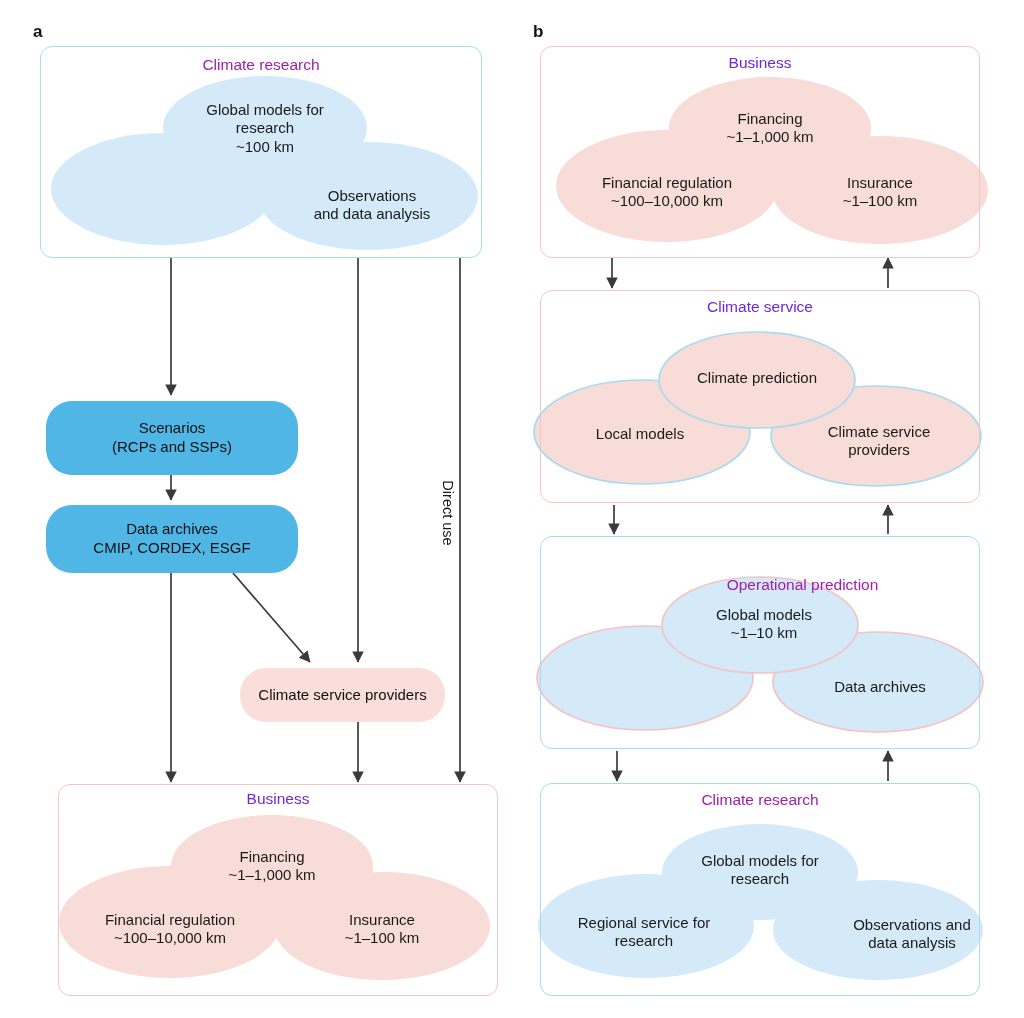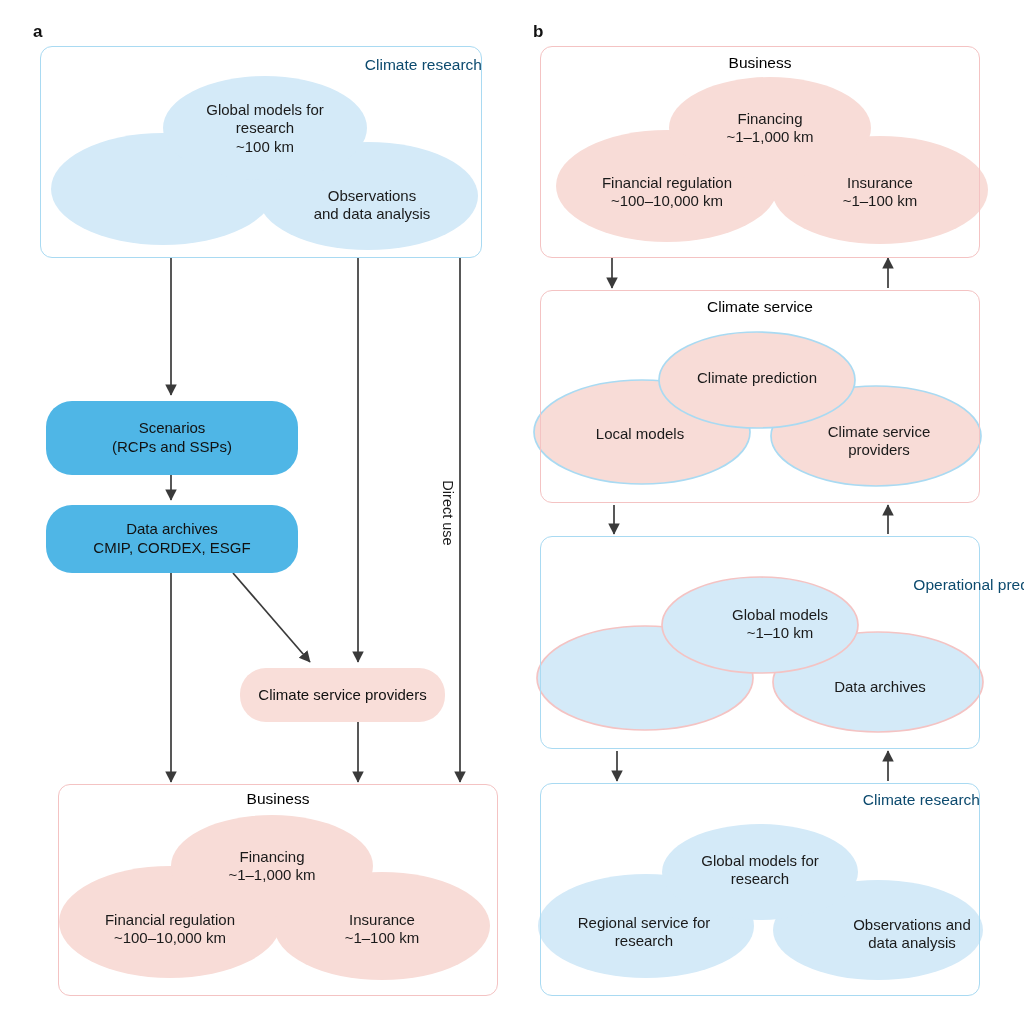--- a/index.html
+++ b/index.html
@@ -15,22 +15,22 @@
     letter-spacing:0;
   }
   
   .gbox{position:absolute;border-radius:12px;background:transparent;box-sizing:border-box;}
   .gbox.blue{border:1.6px solid #a9daf2;}
   .gbox.pink{border:1.6px solid #f4c3c3;}
   .gbox-title{
     position:absolute;left:0;right:0;top:10px;text-align:center;
     font-size:15.5px;line-height:1.15;pointer-events:none;
   }
-  .gbox-title.blue{color:#0c4a6e;text-align:right;}
-  .gbox-title.pink{color:#000000;}
+  .gbox-title.blue{color:#a21caf;}
+  .gbox-title.pink{color:#6d28d9;}
   
   .ell-label{
     position:absolute;text-align:center;font-size:15px;line-height:1.22;
     color:#1a1a1a;white-space:pre-line;pointer-events:none;
     transform:translate(-50%,-50%);
   }
   
   .pill{
     position:absolute;border-radius:26px;display:flex;align-items:center;
     justify-content:center;text-align:center;font-size:15px;line-height:1.25;
@@ -153,21 +153,21 @@
 
   <div class="gbox pink" style="left:540px;top:290px;width:440px;height:213px;"></div>
   <div class="gbox-title pink" style="left:540px;width:440px;top:298px;">Climate service</div>
   <div class="ell-label" style="left:757px;top:378px;width:210px;">Climate prediction</div>
   <div class="ell-label" style="left:640px;top:434px;width:190px;">Local models</div>
   <div class="ell-label" style="left:879px;top:441px;width:180px;">Climate service
 providers</div>
 
   <div class="gbox blue" style="left:540px;top:536px;width:440px;height:213px;"></div>
   <div class="gbox-title blue" style="left:540px;width:525px;top:576px;">Operational prediction</div>
-  <div class="ell-label" style="left:780px;top:624px;width:190px;">Global models
+  <div class="ell-label" style="left:764px;top:624px;width:190px;">Global models
 ~1–10 km</div>
   <div class="ell-label" style="left:880px;top:687px;width:180px;">Data archives</div>
 
   <div class="gbox blue" style="left:540px;top:783px;width:440px;height:213px;"></div>
   <div class="gbox-title blue" style="left:540px;width:440px;top:791px;">Climate research</div>
   <div class="ell-label" style="left:760px;top:870px;width:200px;">Global models for
 research</div>
   <div class="ell-label" style="left:644px;top:932px;width:210px;">Regional service for
 research</div>
   <div class="ell-label" style="left:912px;top:934px;width:190px;">Observations and

